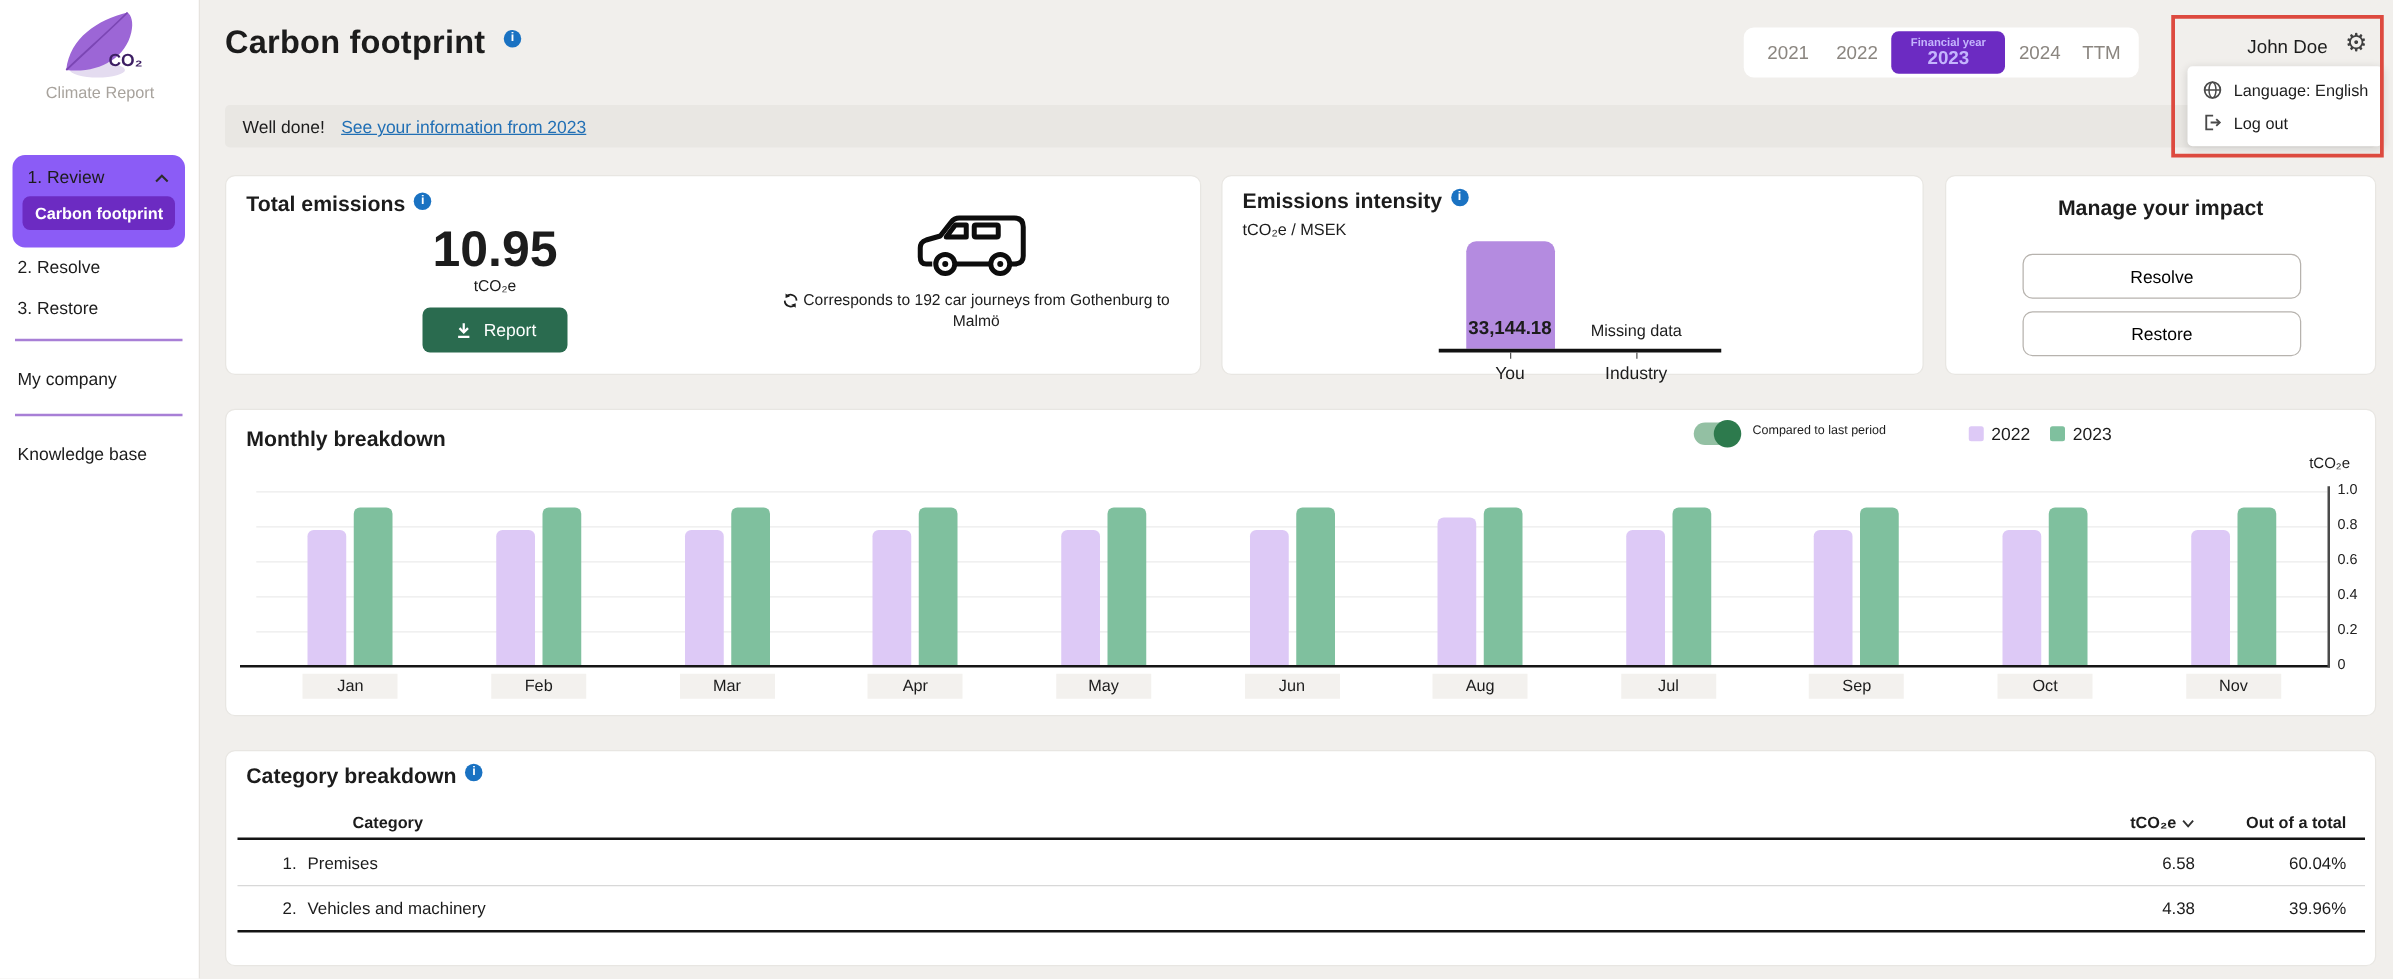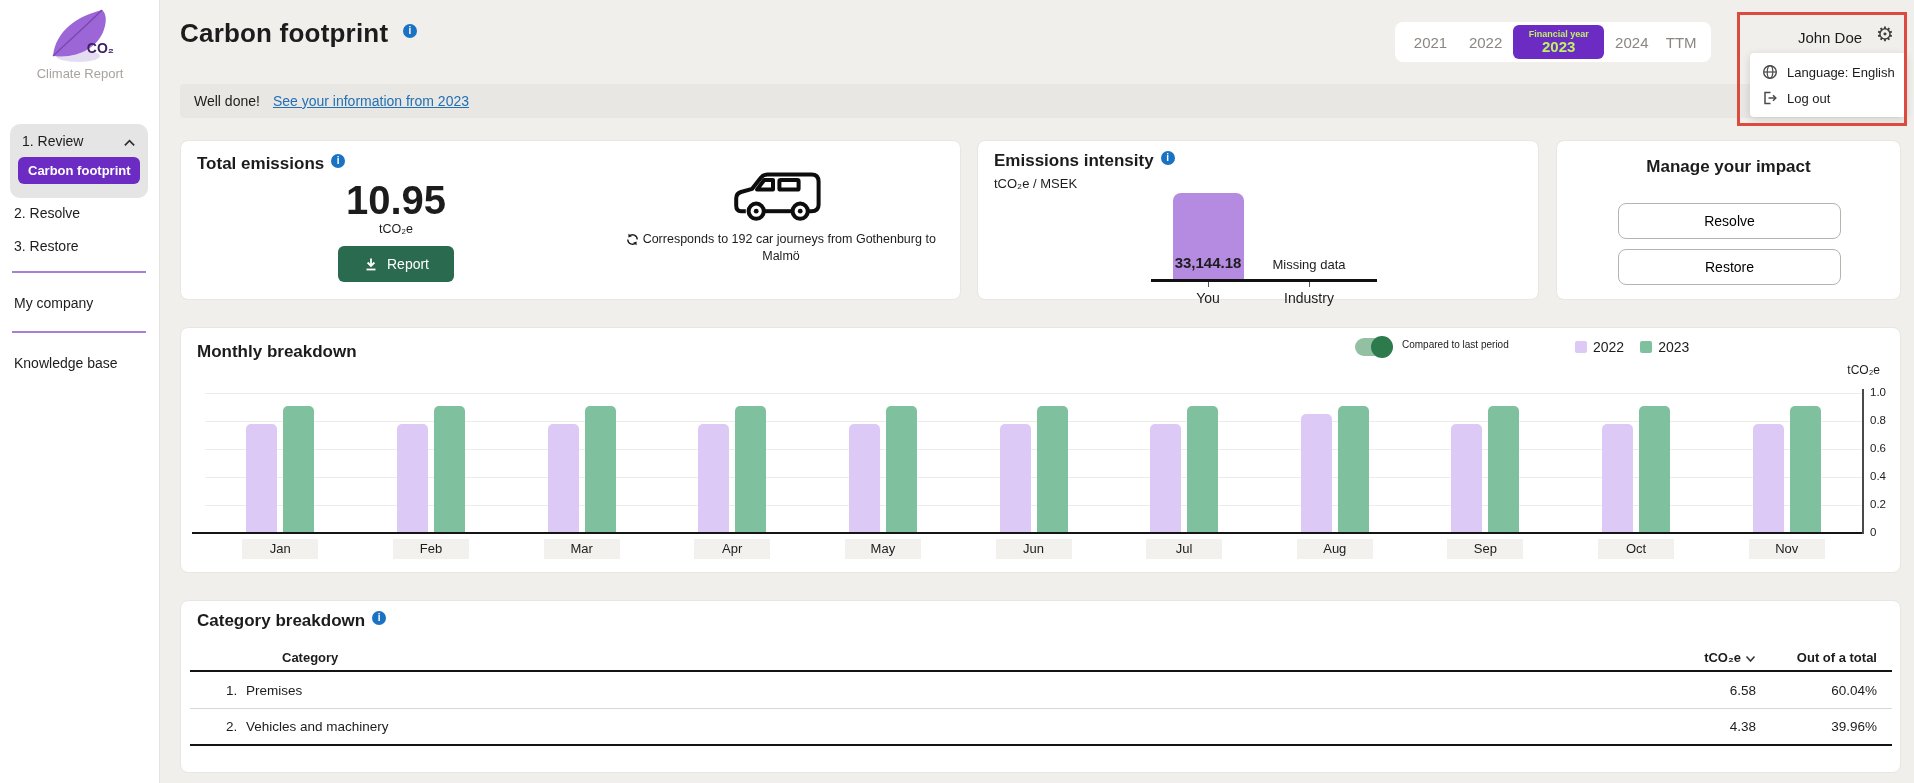--- a/index.html
+++ b/index.html
@@ -5,34 +5,34 @@
   * { margin:0; padding:0; box-sizing:border-box; }
   html,body { width:1914px; height:783px; overflow:hidden; }
   body { font-family:"Liberation Sans", sans-serif; background:#f1efec; color:#1c1c1c; position:relative; }
 
   
   .sidebar { position:absolute; left:0; top:0; width:160px; height:783px; background:#fff; border-right:1px solid #e6e3df; }
   .brand { position:absolute; top:8px; left:0; width:160px; text-align:center; cursor:pointer; }
   .brand-name { font-size:13px; color:#a8a39d; margin-top:2px; }
   .leaf-wrap { position:relative; width:72px; height:56px; margin:0 auto; }
   .leaf-co2 { position:absolute; right:2px; bottom:8px; font-size:14px; font-weight:bold; color:#3c1e63; }
-  .nav-group { position:absolute; left:10px; top:124px; width:138px; height:74px; background:#e5e5e5; border-radius:10px; }
+  .nav-group { position:absolute; left:10px; top:124px; width:138px; height:74px; background:#8b5cf6; border-radius:10px; }
   .nav-group-head { display:flex; align-items:center; justify-content:space-between; padding:9px 12px 0 12px; font-size:14px; cursor:pointer; }
   .active-chip { position:absolute; left:8px; top:33px; width:122px; height:27px; background:#6c2bc2; border-radius:6px; color:#fff; font-size:13px; font-weight:bold; display:flex; align-items:center; padding-left:10px; cursor:pointer; }
   .side-item { position:absolute; left:14px; font-size:14px; cursor:pointer; }
   .side-divider { position:absolute; left:12px; width:134px; height:2px; background:#a87fd6; }
 
   
   .page-title { position:absolute; left:180px; top:18px; font-size:26px; font-weight:bold; letter-spacing:.2px; }
   .info-dot { display:inline-block; width:14px; height:14px; border-radius:50%; background:#1a72c2; color:#fff; font-size:10px; font-weight:bold; text-align:center; line-height:14px; vertical-align:top; cursor:pointer; }
   .title-info { position:absolute; left:403px; top:24px; }
 
   .year-tabs { position:absolute; left:1395px; top:22px; width:316px; height:40px; background:#fff; border-radius:8px; display:flex; align-items:center; padding:0 8px; }
   .year-tab { width:58px; text-align:center; font-size:15px; color:#8b8680; cursor:pointer; }
-  .year-tab-active { width:96px; height:34px; background:#6c2bc2; border-radius:6px; color:#bef264; display:flex; flex-direction:column; align-items:center; justify-content:center; cursor:pointer; }
+  .year-tab-active { width:96px; height:34px; background:#6c2bc2; border-radius:6px; color:#c4b5fd; display:flex; flex-direction:column; align-items:center; justify-content:center; cursor:pointer; }
   .yta-caption { font-size:9px; font-weight:bold; line-height:10px; }
   .yta-year { font-size:15px; font-weight:bold; line-height:16px; }
   .tab-ttm { width:46px; }
 
   .user-name { position:absolute; left:1790px; top:29px; width:80px; text-align:center; font-size:15px; cursor:pointer; }
   .gear { position:absolute; left:1876px; top:22px; font-size:20px; color:#3f3f3f; cursor:pointer; }
   .user-menu { position:absolute; left:1750px; top:53px; width:156px; height:64px; background:#fff; border-radius:4px; box-shadow:0 2px 8px rgba(0,0,0,.14); padding-top:6px; z-index:5; }
   .menu-row { display:flex; align-items:center; gap:9px; height:26px; padding-left:12px; font-size:13px; cursor:pointer; }
   .annotation-box { position:absolute; left:1737px; top:12px; width:170px; height:114px; border:3px solid #dd4a3f; z-index:6; pointer-events:none; }
 
@@ -317,31 +317,31 @@
     </div>
     <div class="month-group">
       <div class="bars">
         <div class="bar" style="height: 109px; background: rgb(221, 201, 246);"></div>
         <div class="bar" style="height: 127px; background: rgb(127, 192, 158);"></div>
       </div>
       <div class="month-chip">Jun</div>
     </div>
     <div class="month-group">
       <div class="bars">
+        <div class="bar" style="height: 119px; background: rgb(221, 201, 246);"></div>
+        <div class="bar" style="height: 127px; background: rgb(127, 192, 158);"></div>
+      </div>
+      <div class="month-chip">Aug</div>
+    </div>
+    <div class="month-group">
+      <div class="bars">
         <div class="bar" style="height: 109px; background: rgb(221, 201, 246);"></div>
         <div class="bar" style="height: 127px; background: rgb(127, 192, 158);"></div>
       </div>
       <div class="month-chip">Jul</div>
-    </div>
-    <div class="month-group">
-      <div class="bars">
-        <div class="bar" style="height: 119px; background: rgb(221, 201, 246);"></div>
-        <div class="bar" style="height: 127px; background: rgb(127, 192, 158);"></div>
-      </div>
-      <div class="month-chip">Aug</div>
     </div>
     <div class="month-group">
       <div class="bars">
         <div class="bar" style="height: 109px; background: rgb(221, 201, 246);"></div>
         <div class="bar" style="height: 127px; background: rgb(127, 192, 158);"></div>
       </div>
       <div class="month-chip">Sep</div>
     </div>
     <div class="month-group">
       <div class="bars">

